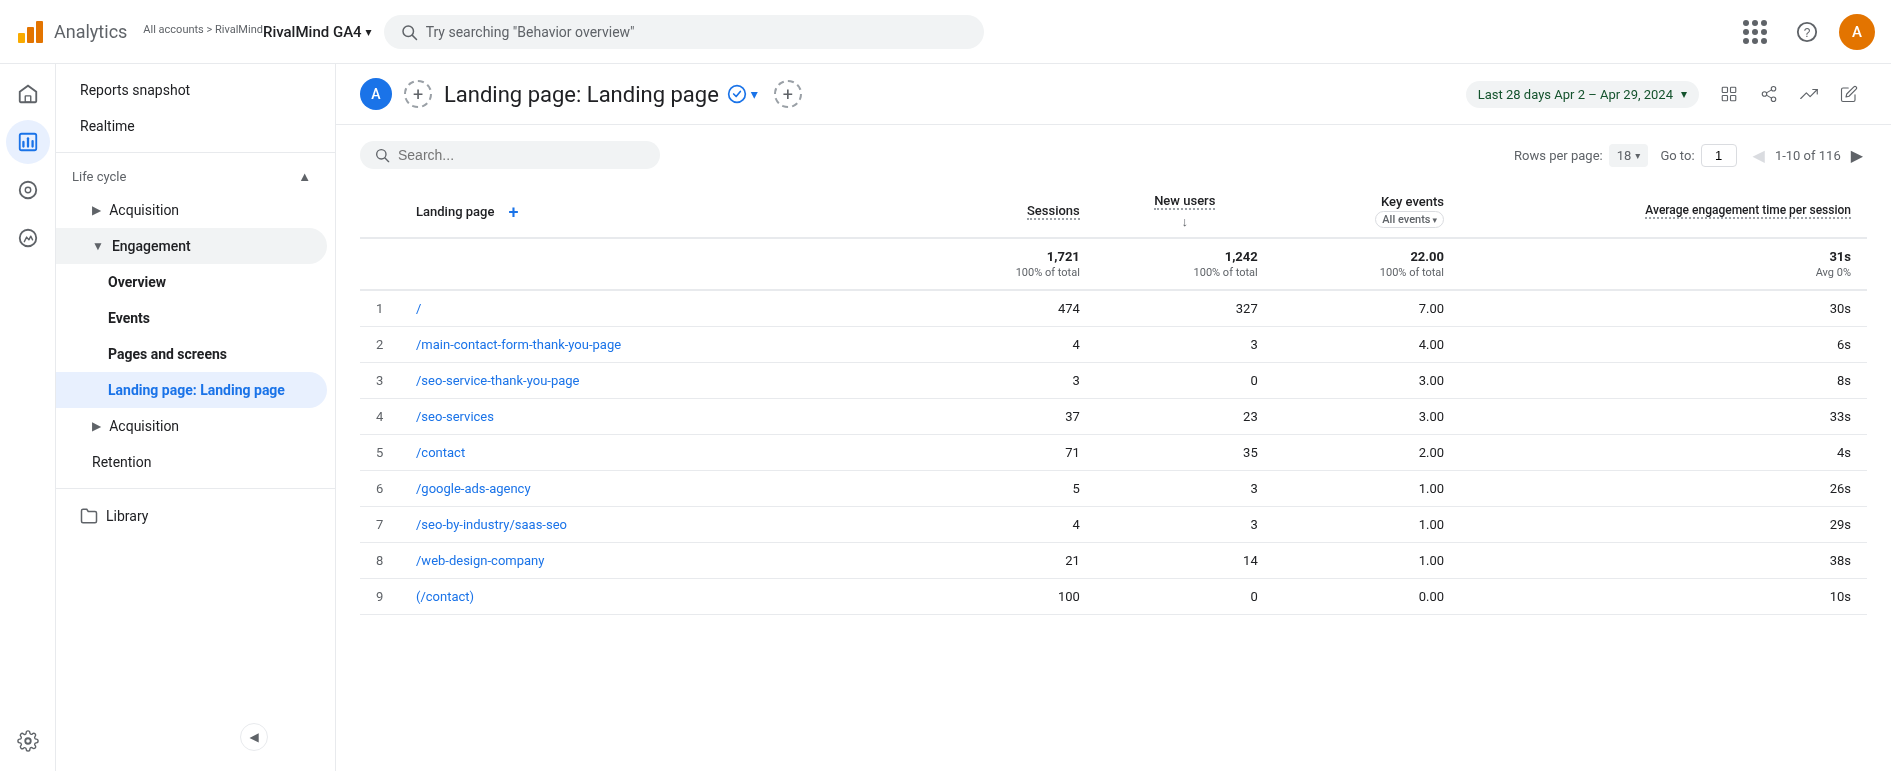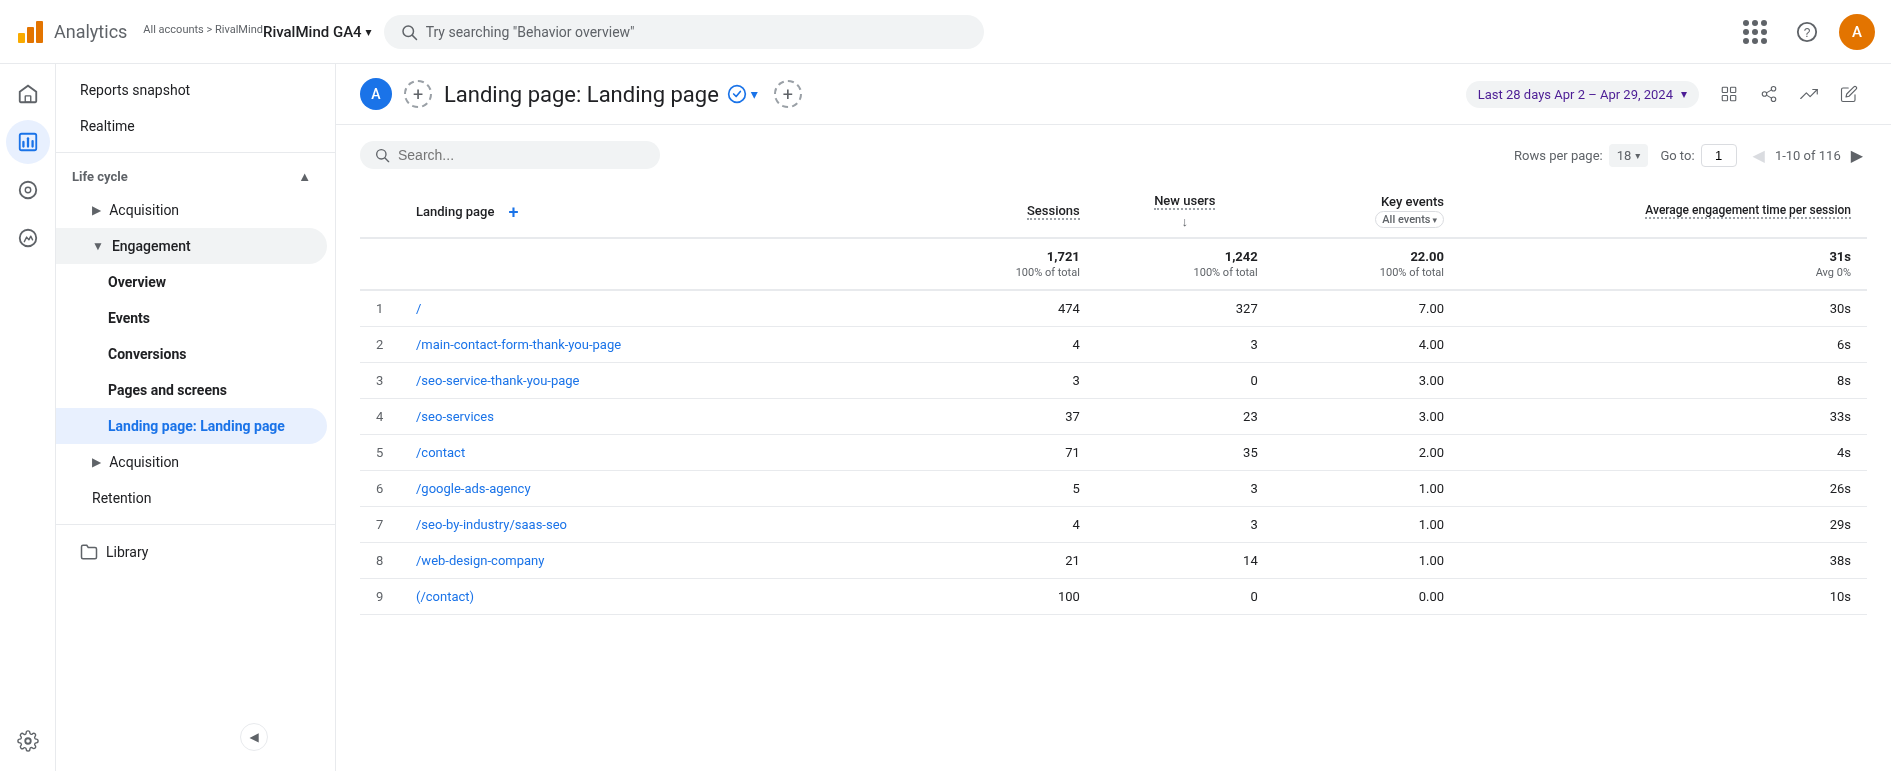--- a/index.html
+++ b/index.html
@@ -141,21 +141,21 @@
       margin-right: 8px;
       color: #202124;
       font-size: 14px;
     }
     .nav-item.active {
       background: #e8f0fe;
       color: #1a73e8;
       font-weight: 500;
     }
     .nav-item.section-header {
-      font-weight: 700;
+      font-weight: 400;
       font-size: 13px;
       color: #5f6368;
       padding: 8px 16px 8px 16px;
       justify-content: space-between;
     }
     .nav-item.sub-item {
       padding-left: 36px;
     }
     .nav-item.sub-sub-item {
       padding-left: 52px;
@@ -224,21 +224,21 @@
     .date-selector {
       margin-left: auto;
       display: flex;
       align-items: center;
       gap: 8px;
       background: #f1f3f4;
       padding: 6px 12px;
       border-radius: 20px;
       cursor: pointer;
       font-size: 13px;
-      color: #4c1d95;
+      color: #14532d;
     }
     .content-header-icons {
       display: flex;
       gap: 4px;
     }
 
     
     .table-container {
       padding: 16px 24px;
     }
@@ -512,23 +512,20 @@
     <div class="nav-item sub-item" style="display:flex;align-items:center;gap:8px;background:#f1f3f4;">
       <span style="font-size:12px;color:#5f6368;">▼</span>
       <span style="font-weight:500;">Engagement</span>
     </div>
 
     <div class="nav-item sub-sub-item">
       <span>Overview</span>
     </div>
     <div class="nav-item sub-sub-item">
       <span>Events</span>
-    </div>
-    <div class="nav-item sub-sub-item">
-      <span>Conversions</span>
     </div>
     <div class="nav-item sub-sub-item">
       <span>Pages and screens</span>
     </div>
     <div class="nav-item sub-sub-item active">
       <span>Landing page: Landing page</span>
     </div>
 
     <div class="nav-item sub-item" style="display:flex;align-items:center;gap:8px;">
       <span style="font-size:12px;color:#5f6368;">▶</span>

